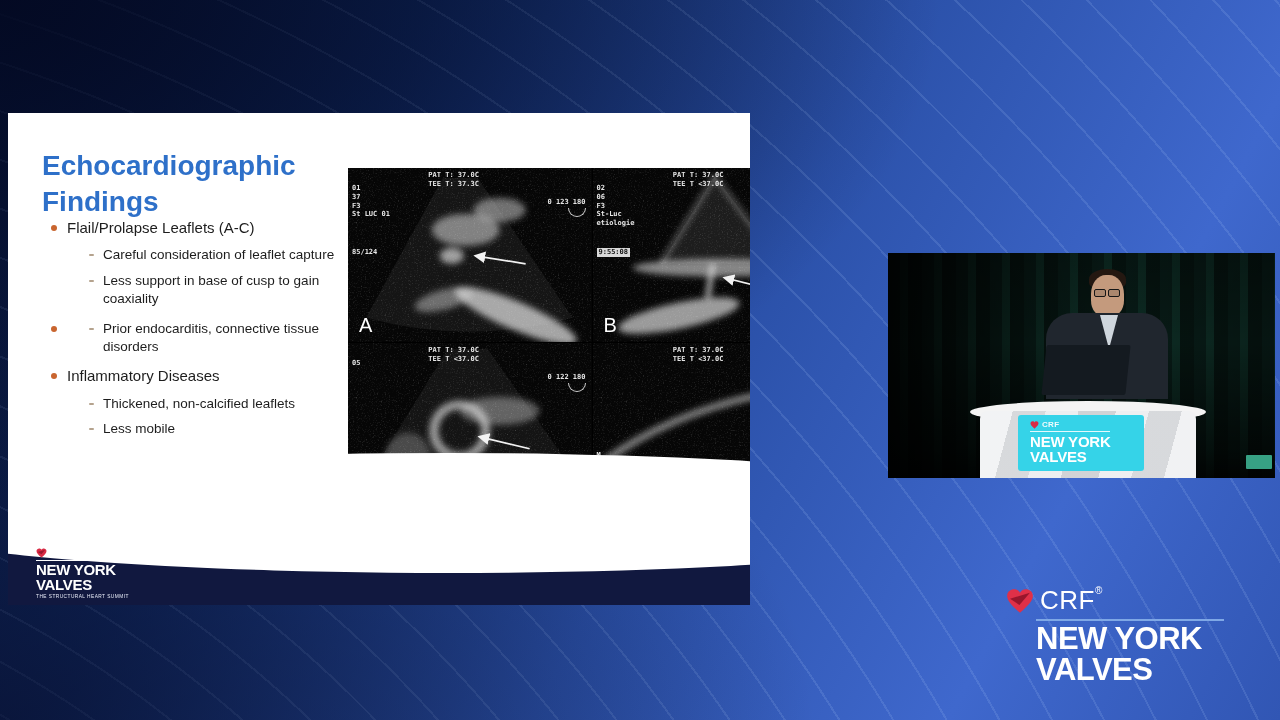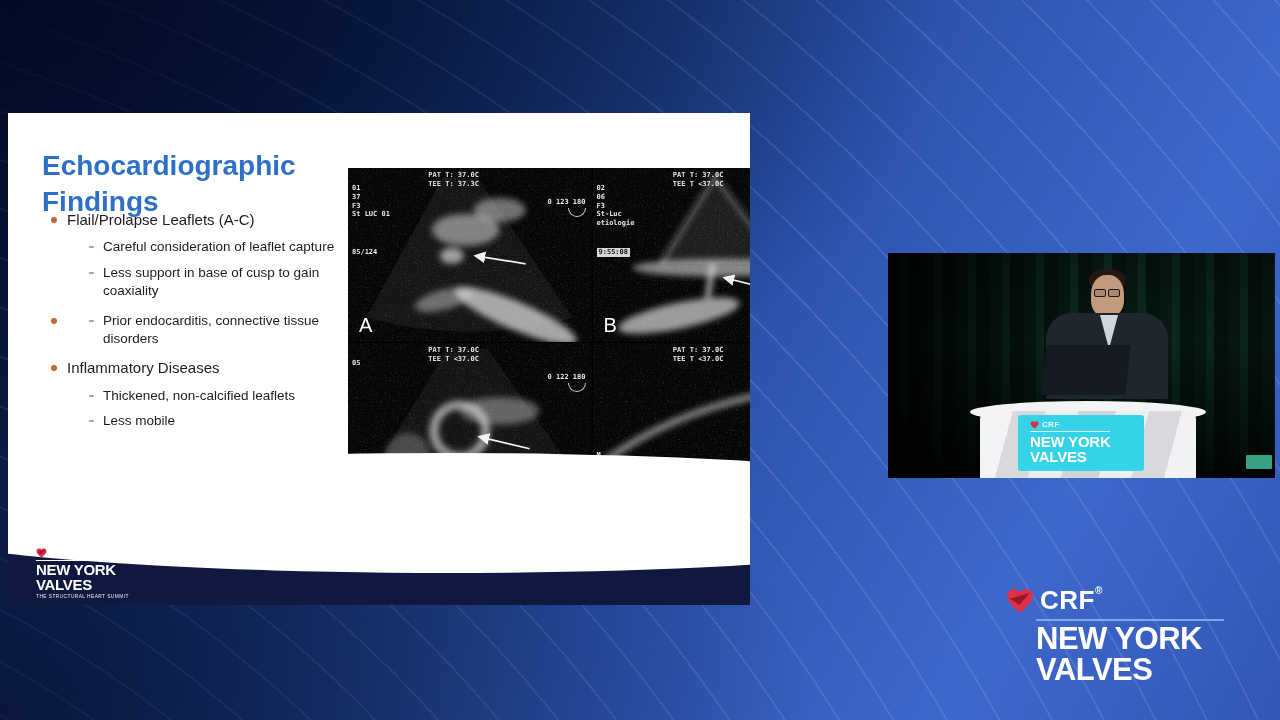--- a/index.html
+++ b/index.html
@@ -14,21 +14,21 @@
     background:radial-gradient(ellipse at 0% 0%,rgba(3,9,34,0.95) 0%,rgba(3,9,34,0) 52%),
                radial-gradient(ellipse at 0% 100%,rgba(8,16,48,0.75) 0%,rgba(8,16,48,0) 45%);
     pointer-events:none;}
 
   
   .slide{position:absolute;left:8px;top:113px;width:742px;height:492px;background:#ffffff;overflow:hidden;}
   .slide-title{position:absolute;left:34px;top:16px;width:310px;font-size:28px;line-height:1.28;
     font-weight:bold;color:#2e70c9;}
   .bullets{position:absolute;left:42px;top:98px;width:296px;margin:0;padding:0;list-style:none;color:#1d1d1d;}
   .bullets li{list-style:none;}
-  .b-main{position:relative;padding-left:17px;font-size:15px;line-height:1.22;margin:0 0 9px 0;}
+  .b-main{position:relative;padding-left:17px;font-size:15px;line-height:1.22;margin:8px 0 9px 0;}
   .b-dot{position:absolute;left:1px;top:6px;width:6px;height:6px;border-radius:50%;background:#c9652f;}
   .subs{margin:7px 0 12px 0;padding:0 0 0 38px;}
   .b-sub{position:relative;padding-left:15px;font-size:13.5px;line-height:1.32;margin:0 0 8px 0;}
   .s-dot{position:absolute;left:1px;top:8px;width:5px;height:2px;border-radius:1px;background:#b5a38e;}
 
   
   .echo{position:absolute;left:340px;top:55px;width:488px;height:349px;background:#000;
     display:grid;grid-template-columns:1fr 1fr;grid-template-rows:1fr 1fr;gap:1px;}
   .panel{position:relative;background:#050505;overflow:hidden;}
   .panel svg{position:absolute;inset:0;display:block;}
@@ -87,21 +87,21 @@
     border-radius:3px;padding:5px 0 0 12px;color:#fff;overflow:hidden;}
   .ps-row{display:flex;align-items:center;gap:3px;}
   .ps-crf{font-size:8px;font-weight:bold;letter-spacing:0.3px;color:#f2fbfd;}
   .ps-rule{width:80px;height:1px;background:rgba(255,255,255,0.85);margin:2px 0;}
   .ps-name{font-size:15px;font-weight:bold;letter-spacing:-0.2px;line-height:1.02;color:#fff;}
   .green-monitor{position:absolute;left:358px;top:202px;width:26px;height:14px;background:#37a184;border-radius:1px;}
 
   
   .brand{position:absolute;left:1006px;top:585px;color:#fff;}
   .brand-row{display:flex;align-items:center;gap:6px;}
-  .brand-crf{font-size:26px;font-weight:bold;letter-spacing:0.5px;}
+  .brand-crf{font-size:26px;font-weight:normal;letter-spacing:0.5px;}
   .brand-reg{font-size:10px;vertical-align:top;}
   .brand-rule{width:188px;height:2px;background:#7fa8e6;margin:3px 0 2px 30px;}
   .brand-name{font-size:31px;font-weight:bold;letter-spacing:-0.5px;line-height:1.0;margin-left:30px;}
 
   .heart{display:inline-block;position:relative;}
 </style>
 </head>
 <body>
 
 <div class="stage">

